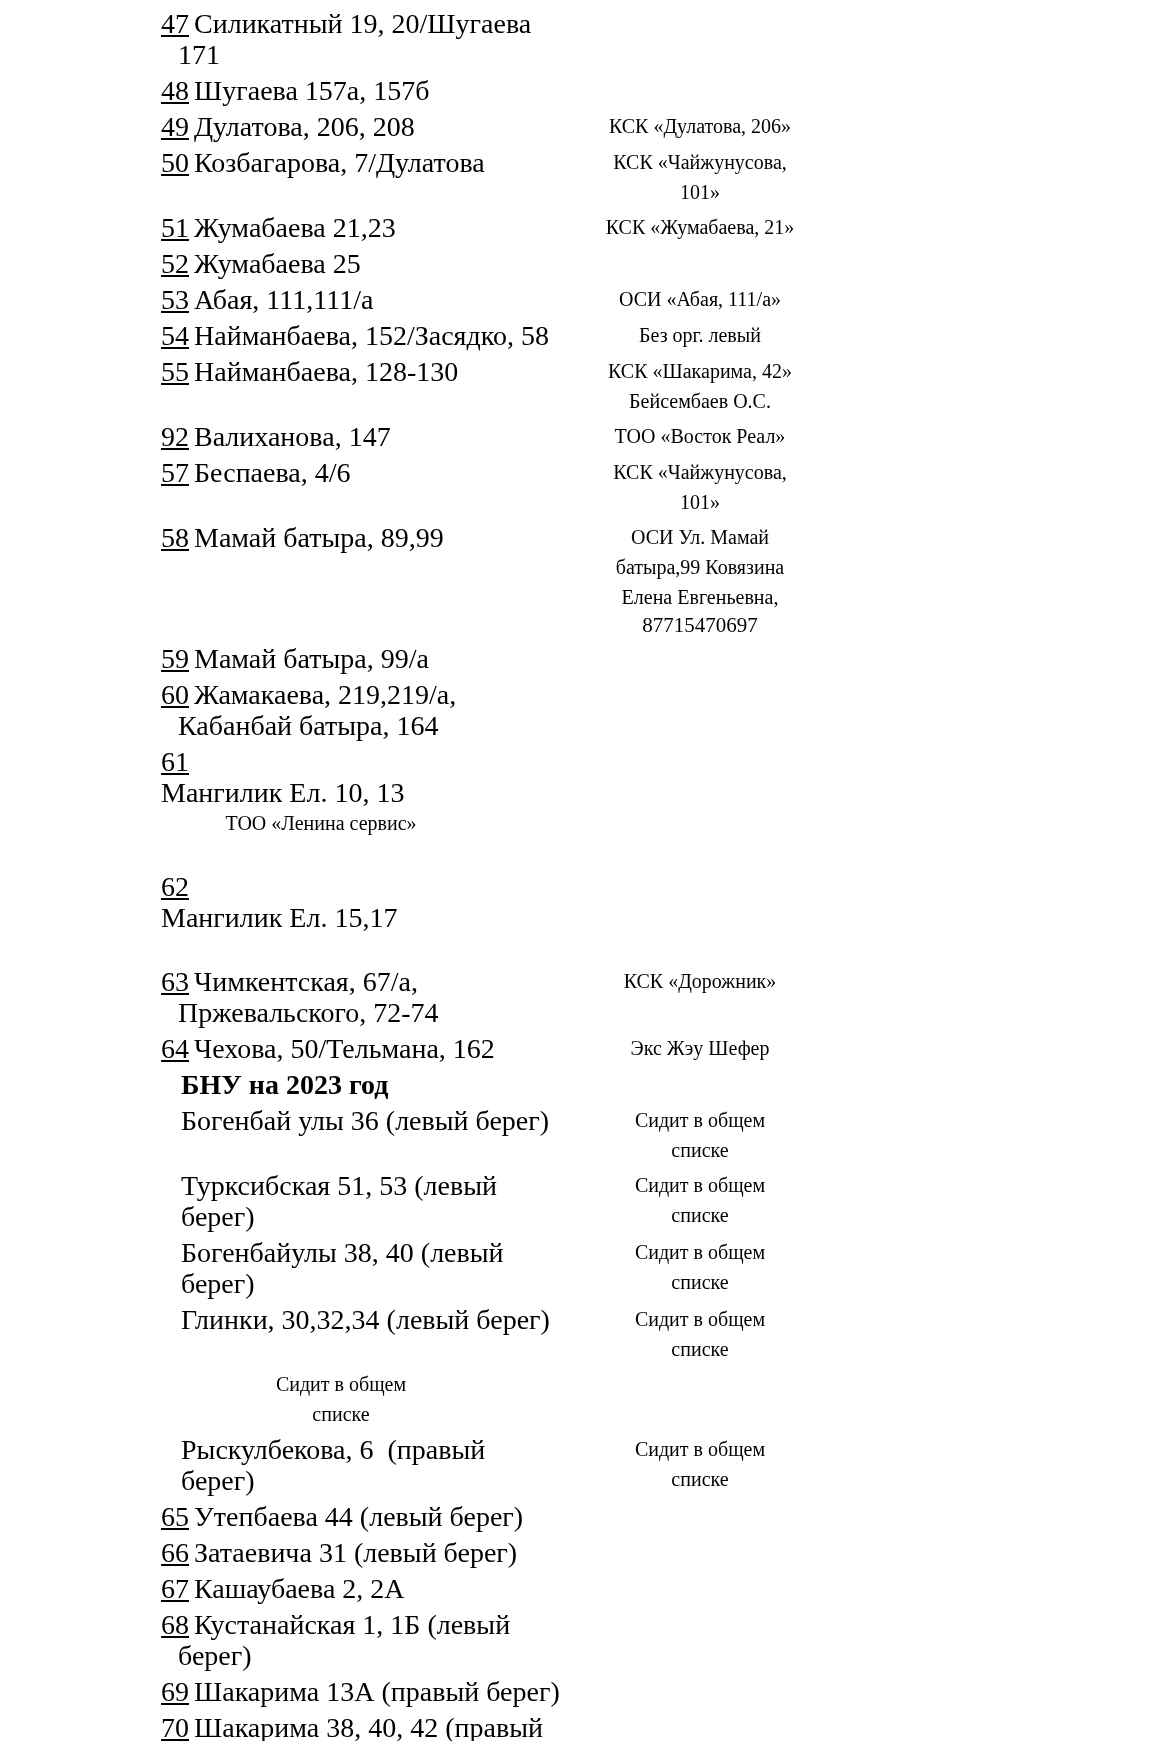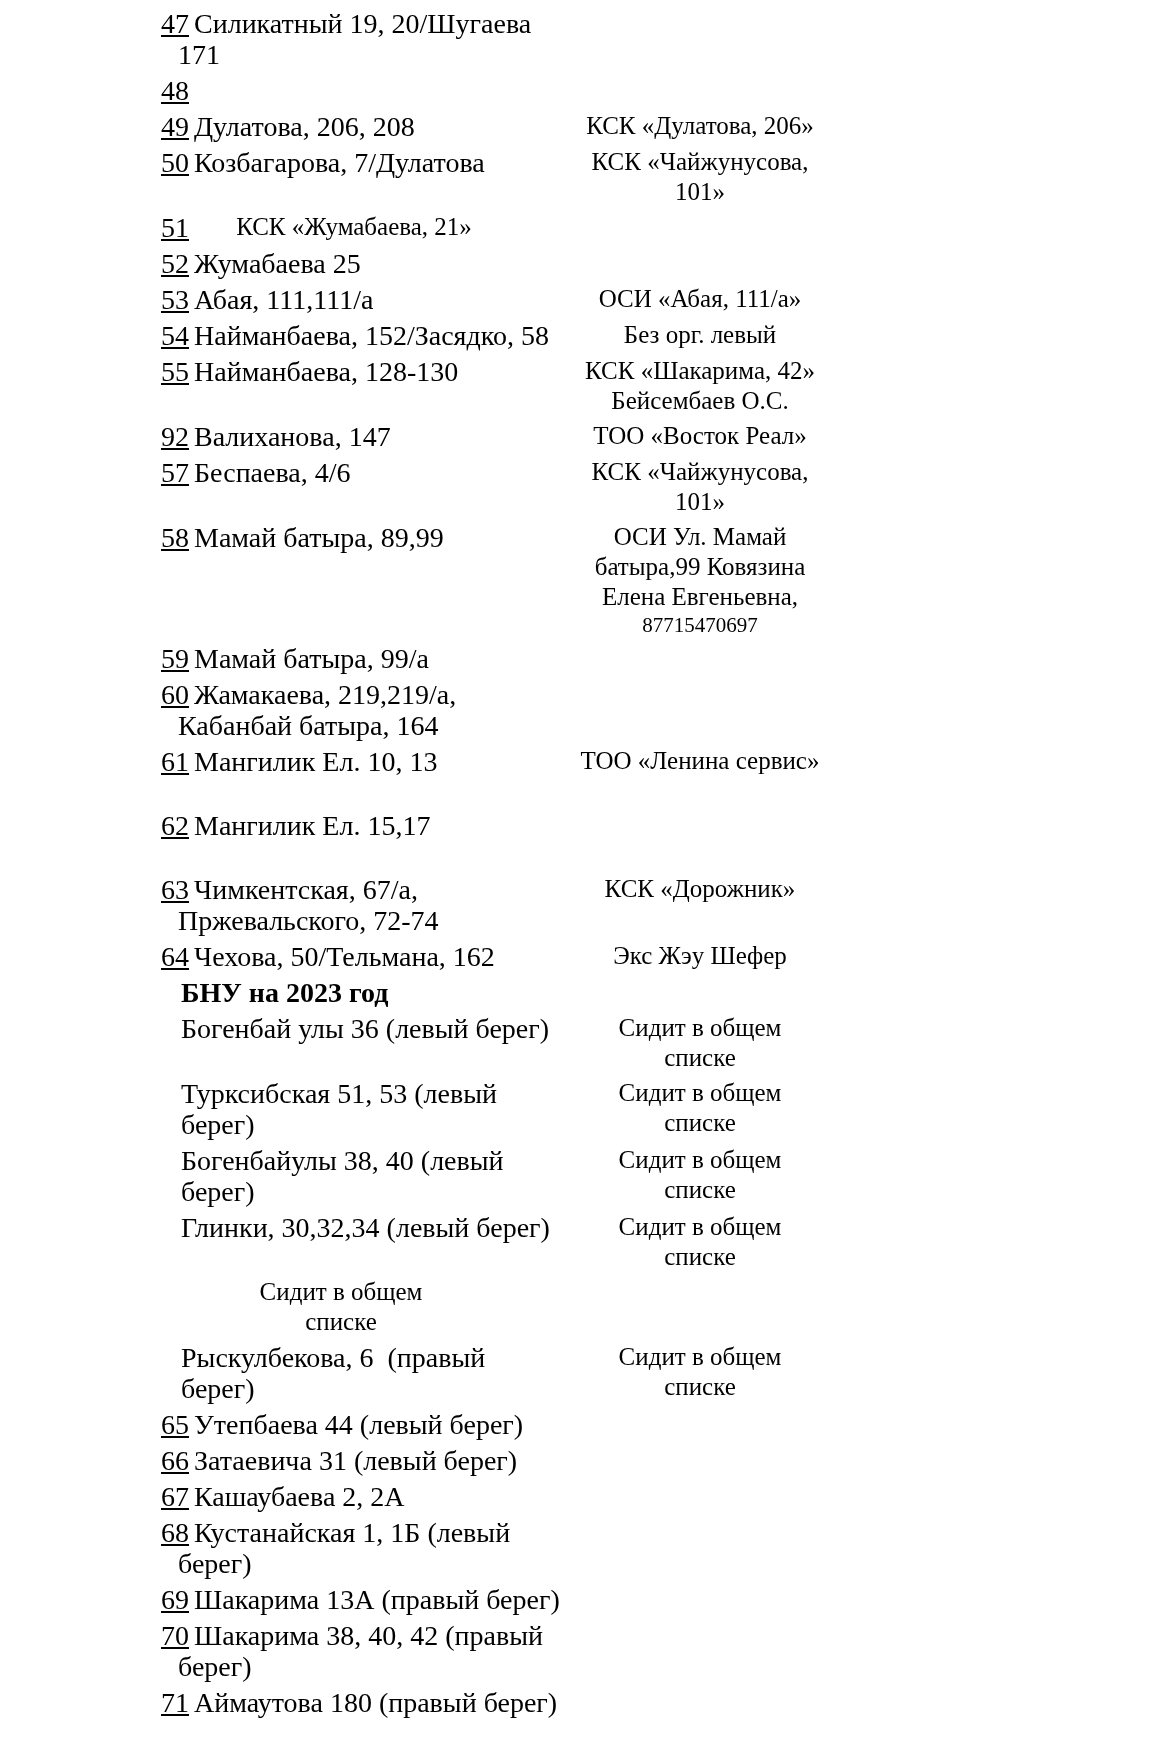--- a/index.html
+++ b/index.html
@@ -18,21 +18,21 @@
     padding-top: 8px;
   }
   .row {
     display: flex;
     align-items: flex-start;
     box-sizing: border-box;
     padding-left: 161px;
     padding-right: 310px;
     margin-bottom: 5px;
   }
-  .row.gap-after { margin-bottom: 33px; }
+  .row.gap-after { margin-bottom: 33px; flex-direction: column; }
   .num {
     flex: 0 0 auto;
     width: 33px;
     font-size: 28px;
     line-height: 31px;
     white-space: pre;
     text-decoration: underline;
   }
   .row.no-num .num { width: 20px; }
   .addr { flex: 1 1 auto; min-width: 0; }
@@ -42,21 +42,21 @@
     white-space: pre;
   }
   .row:not(.no-num) .addr .line:not(:first-child) { margin-left: -16px; }
   .addr .line.bold { font-weight: bold; }
   .org {
     flex: 0 0 auto;
     width: 320px;
     text-align: center;
   }
   .org .org-line {
-    font-size: 25px;
+    font-size: 20px;
     line-height: 30px;
     white-space: pre;
   }
   .org .org-line.phone {
     font-size: 21px;
     line-height: 26px;
   }
 </style>
 </head>
 <body>
@@ -66,20 +66,23 @@
       <div class="row">
         <span class="num">47</span>
         <div class="addr">
           <div class="line">Силикатный 19, 20/Шугаева</div>
           <div class="line">171</div>
         </div>
         <div class="org"></div>
       </div>
       <div class="row">
         <span class="num">48</span>
+        <div class="addr">
+          <div class="line">Шугаева 157а, 157б</div>
+        </div>
         <div class="org"></div>
       </div>
       <div class="row">
         <span class="num">49</span>
         <div class="addr">
           <div class="line">Дулатова, 206, 208</div>
         </div>
         <div class="org">
           <div class="org-line">КСК «Дулатова, 206»</div>
         </div>
@@ -89,20 +92,23 @@
         <div class="addr">
           <div class="line">Козбагарова, 7/Дулатова</div>
         </div>
         <div class="org">
           <div class="org-line">КСК «Чайжунусова,</div>
           <div class="org-line">101»</div>
         </div>
       </div>
       <div class="row">
         <span class="num">51</span>
+        <div class="addr">
+          <div class="line">Жумабаева 21,23</div>
+        </div>
         <div class="org">
           <div class="org-line">КСК «Жумабаева, 21»</div>
         </div>
       </div>
       <div class="row">
         <span class="num">52</span>
         <div class="addr">
           <div class="line">Жумабаева 25</div>
         </div>
         <div class="org"></div>

